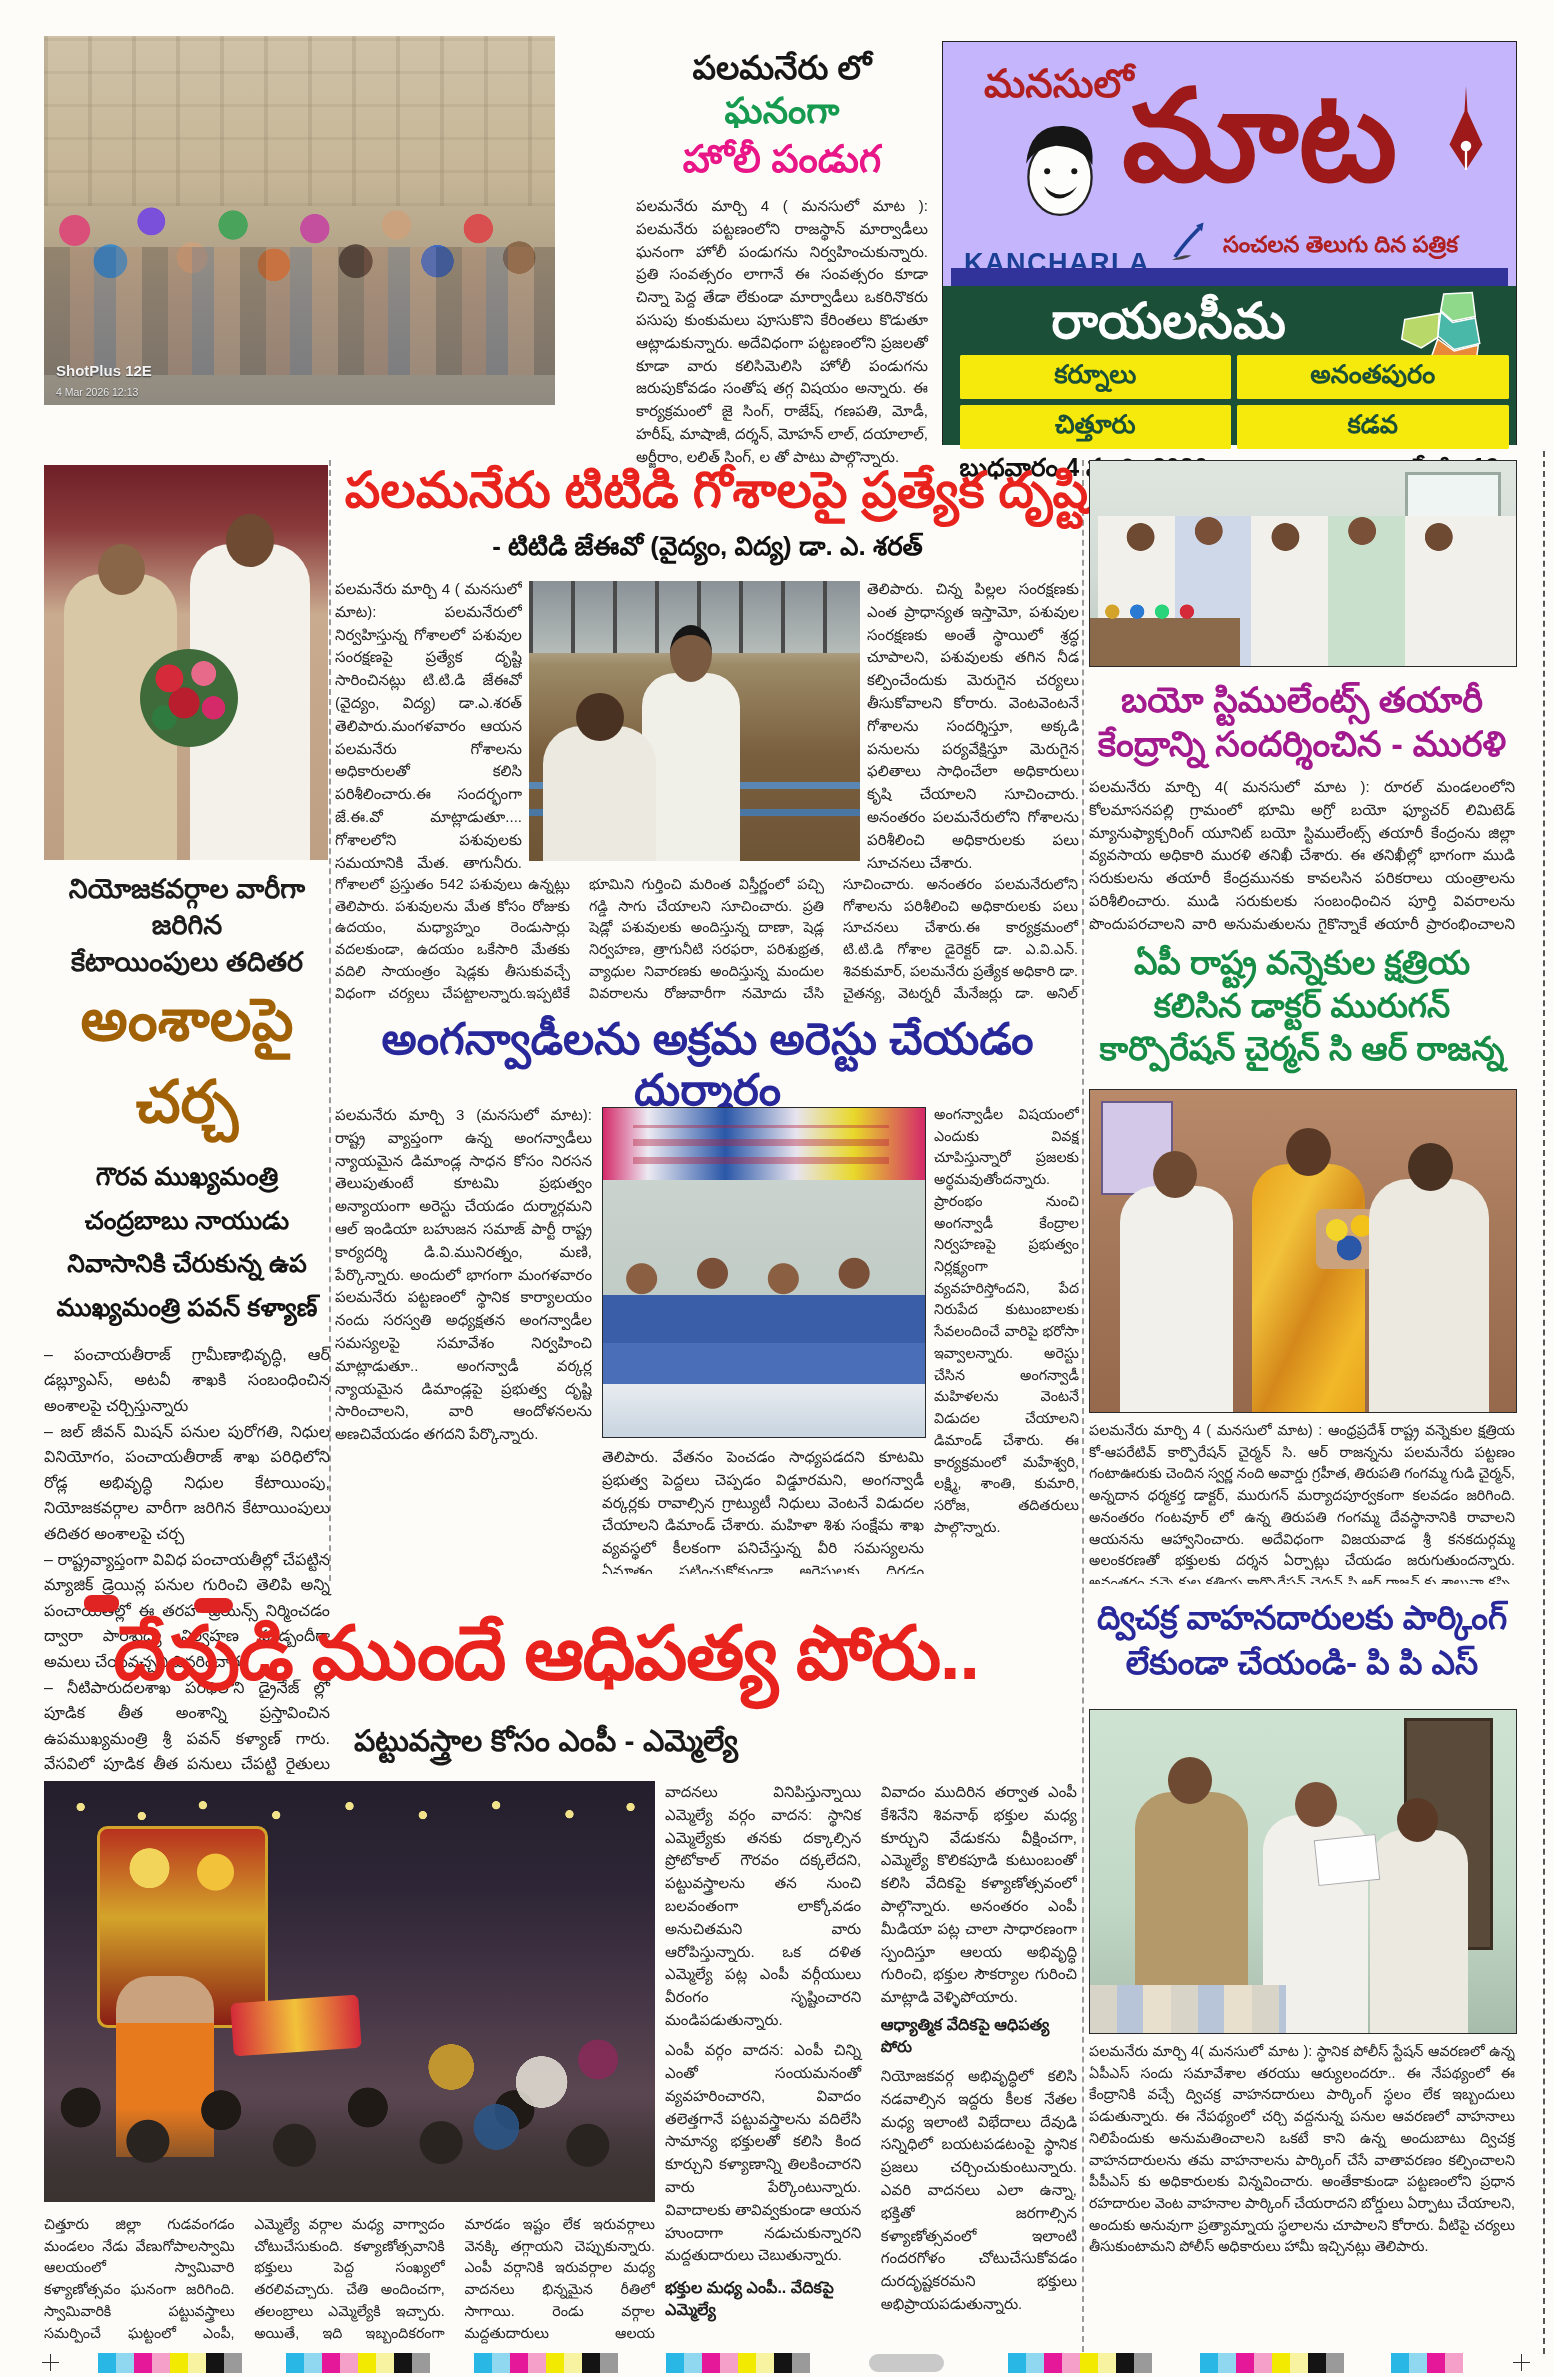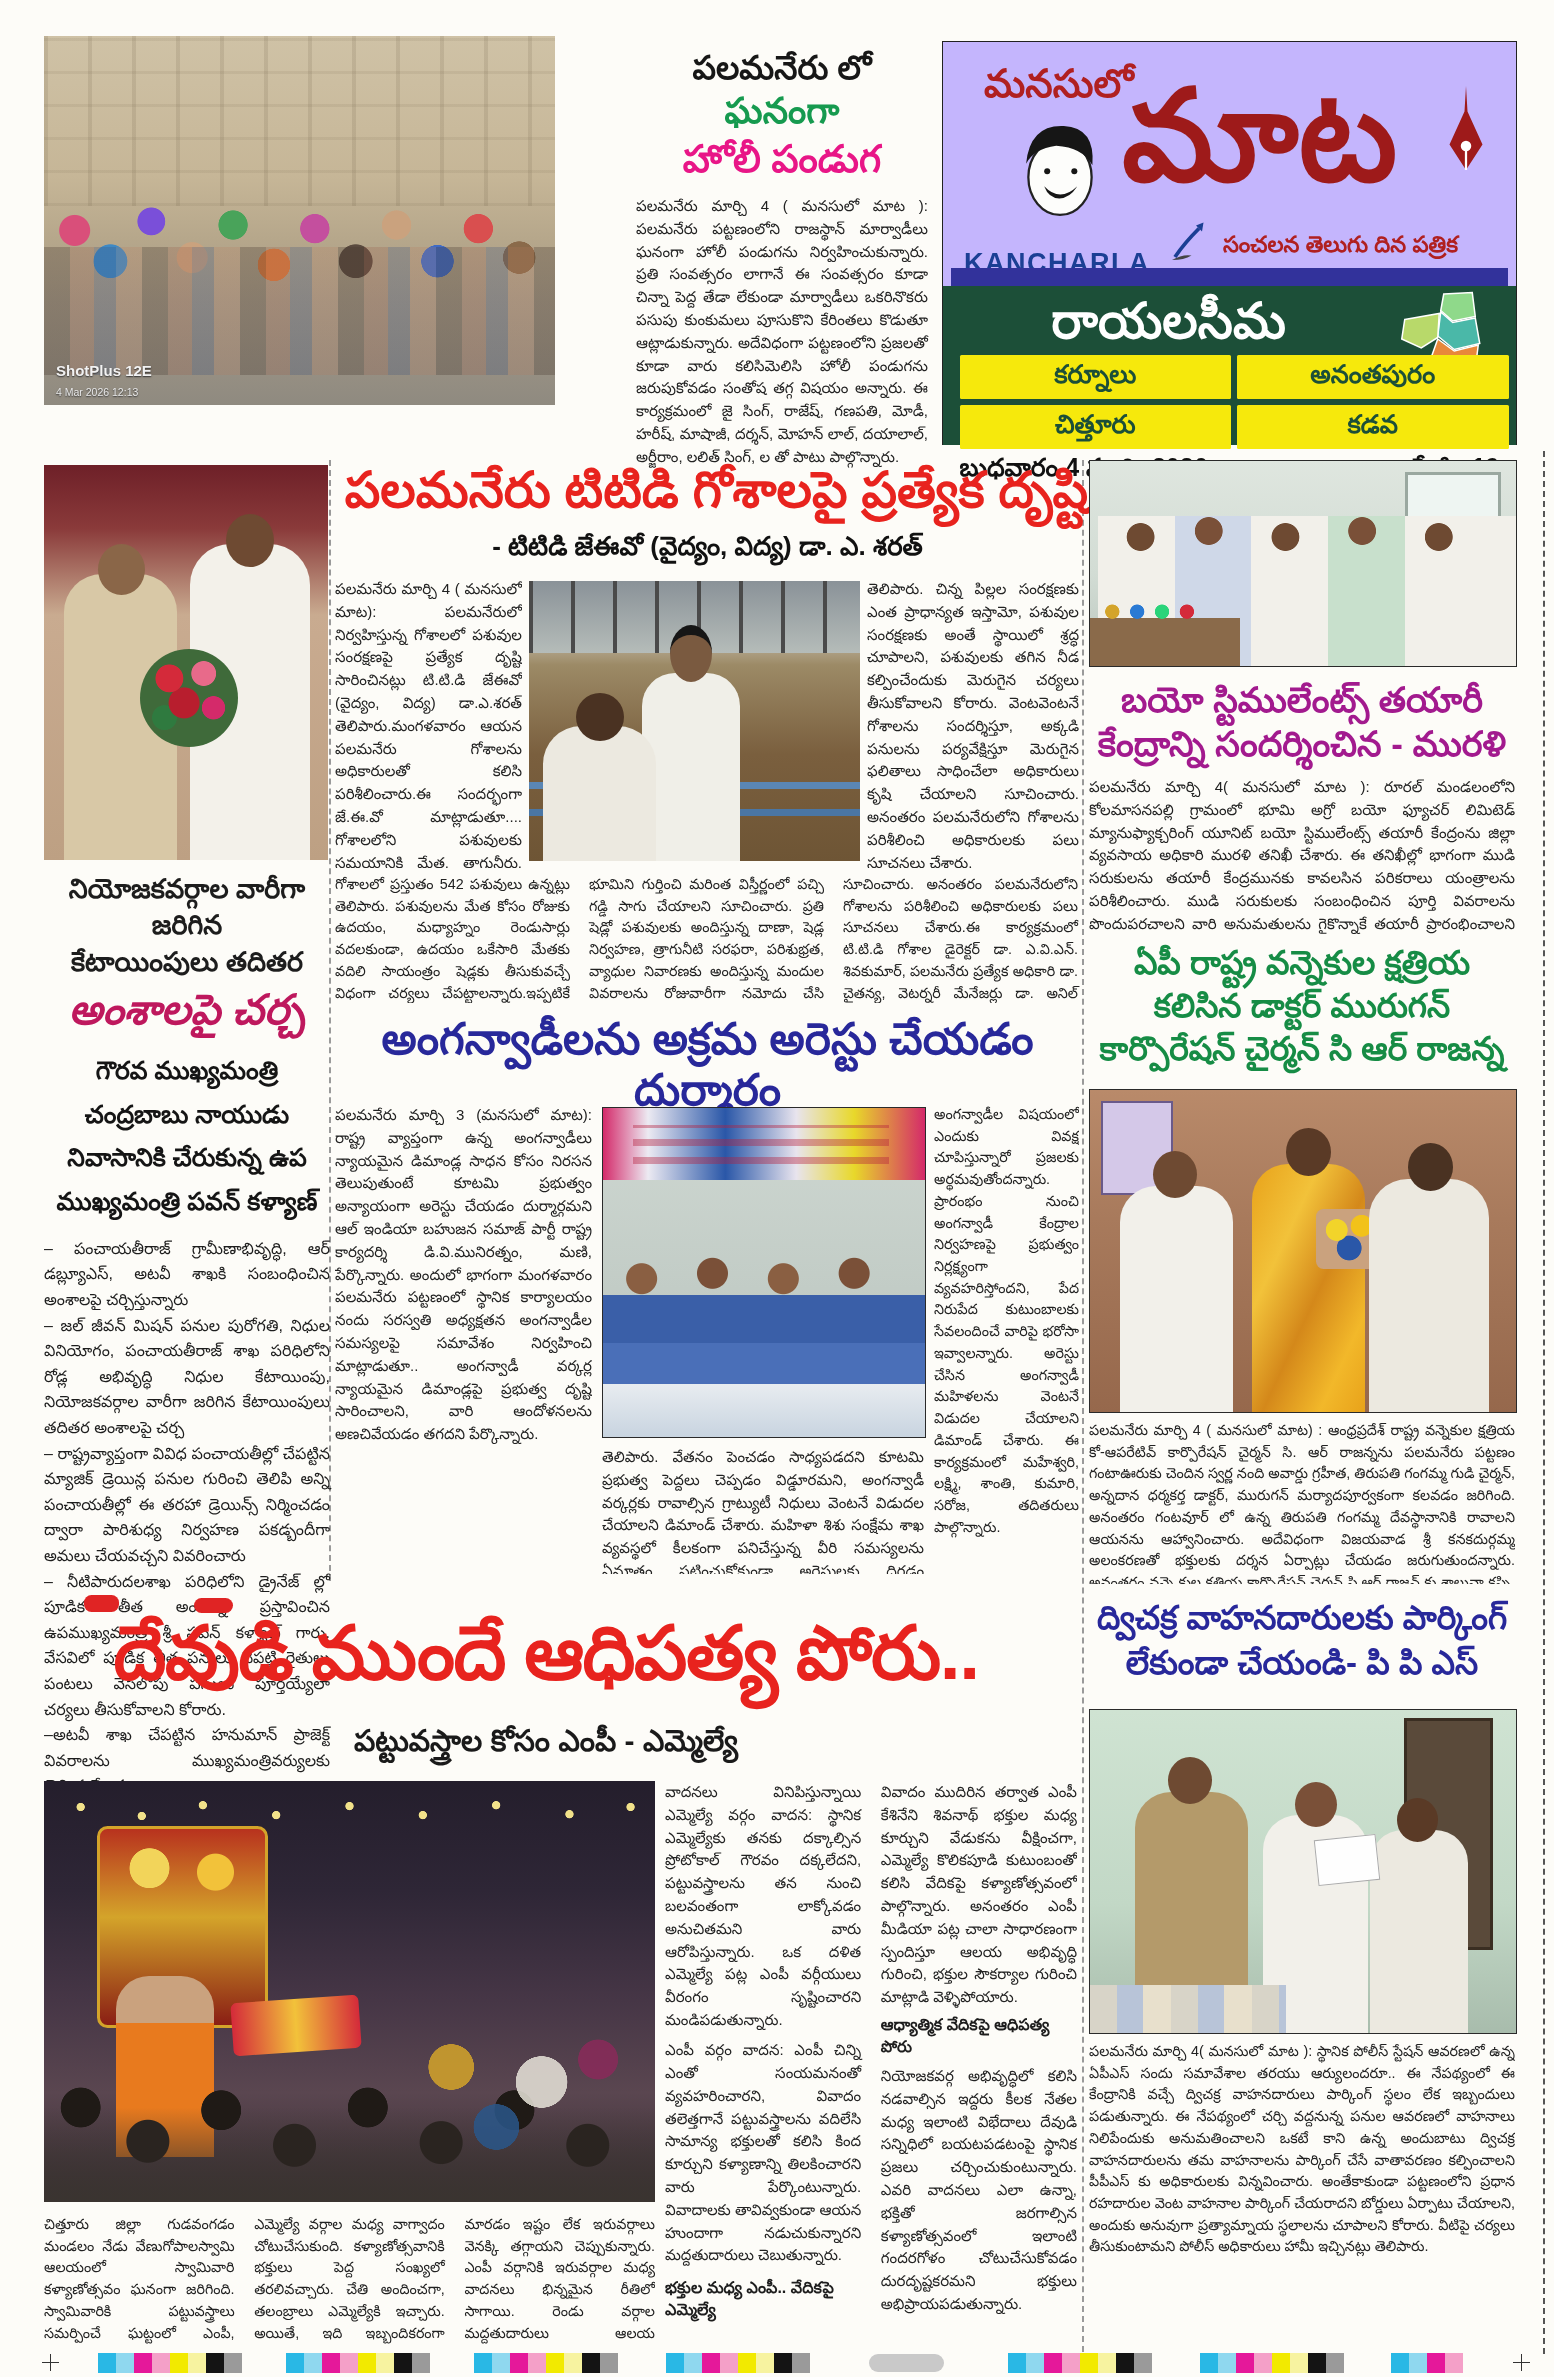--- a/index.html
+++ b/index.html
@@ -138,21 +138,21 @@
            radial-gradient(circle at 30% 30%,#d42a3a 0 13.5px,transparent 14.3px),
            radial-gradient(circle at 65% 25%,#e86a8a 0 12px,transparent 12.8px),
            radial-gradient(circle at 45% 55%,#b81e2e 0 15px,transparent 16px),
            radial-gradient(circle at 75% 60%,#d42a6a 0 11.3px,transparent 12px),
            radial-gradient(circle at 25% 70%,#2f7a3f 0 12px,transparent 12.8px),#3f6a3a;"></div>
   </div>
 
   <div class="abs" style="left:44px;top:871px;width:286px;">
     <div class="lead-line">నియోజకవర్గాల వారీగా జరిగిన</div>
     <div class="lead-line">కేటాయింపులు తదితర</div>
-    <div class="center" style="font-size:42px;font-weight:900;color:#be185d;margin:6px 0 4.5px 0;font-style:italic;">అంశాలపై చర్చ</div>
+    <div class="center" style="font-size:59px;font-weight:900;color:#a16207;margin:6px 0 4.5px 0;">అంశాలపై చర్చ</div>
     <div class="center" style="font-size:25px;font-weight:800;line-height:1.75;color:#151515;">గౌరవ ముఖ్యమంత్రి చంద్రబాబు నాయుడు నివాసానికి చేరుకున్న ఉప ముఖ్యమంత్రి పవన్ కళ్యాణ్</div>
     <div class="bullet-text" style="margin-top:12px;">– పంచాయతీరాజ్ గ్రామీణాభివృద్ధి, ఆర్ డబ్ల్యూఎస్, అటవీ శాఖకి సంబంధించిన అంశాలపై చర్చిస్తున్నారు</div>
     <div class="bullet-text">– జల్ జీవన్ మిషన్ పనుల పురోగతి, నిధుల వినియోగం, పంచాయతీరాజ్ శాఖ పరిధిలోని రోడ్ల అభివృద్ధి నిధుల కేటాయింపు, నియోజకవర్గాల వారీగా జరిగిన కేటాయింపులు తదితర అంశాలపై చర్చ</div>
     <div class="bullet-text">– రాష్ట్రవ్యాప్తంగా వివిధ పంచాయతీల్లో చేపట్టిన మ్యాజిక్ డ్రెయిన్ల పనుల గురించి తెలిపి అన్ని పంచాయతీల్లో ఈ తరహా డ్రెయిన్స్ నిర్మించడం ద్వారా పారిశుధ్య నిర్వహణ పకడ్బందీగా అమలు చేయవచ్చని వివరించారు</div>
     <div class="bullet-text">– నీటిపారుదలశాఖ పరిధిలోని డ్రైనేజ్ ల్లో పూడిక తీత అంశాన్ని ప్రస్తావించిన ఉపముఖ్యమంత్రి శ్రీ పవన్ కళ్యాణ్ గారు. వేసవిలో పూడిక తీత పనులు చేపట్టి రైతులు పంటలు వేసేలోపు పనులు పూర్తయ్యేలా చర్యలు తీసుకోవాలని కోరారు.</div>
     <div class="bullet-text">–అటవీ శాఖ చేపట్టిన హనుమాన్ ప్రాజెక్ట్ వివరాలను ముఖ్యమంత్రివర్యులకు తెలియజేశారు</div>
     <div class="bullet-text">అసెంబ్లీ సమావేశాలు జరుగుతున్న సమయంలోపై పలు అంశాలపై మాట్లాడుకోవాలని తీసుకున్న నిర్ణయంలో భాగంగా ఈ రోజు ఉండవల్లిలోని ముఖ్యమంత్రి గారి నివాసంలో సమావేశం జరుగుతోంది.</div>
   </div>
   <div class="abs red-chip" style="left:84px;top:1595px;width:35px;height:16.5px;"></div>
   <div class="abs red-chip" style="left:194px;top:1598px;width:39px;height:15px;"></div>

